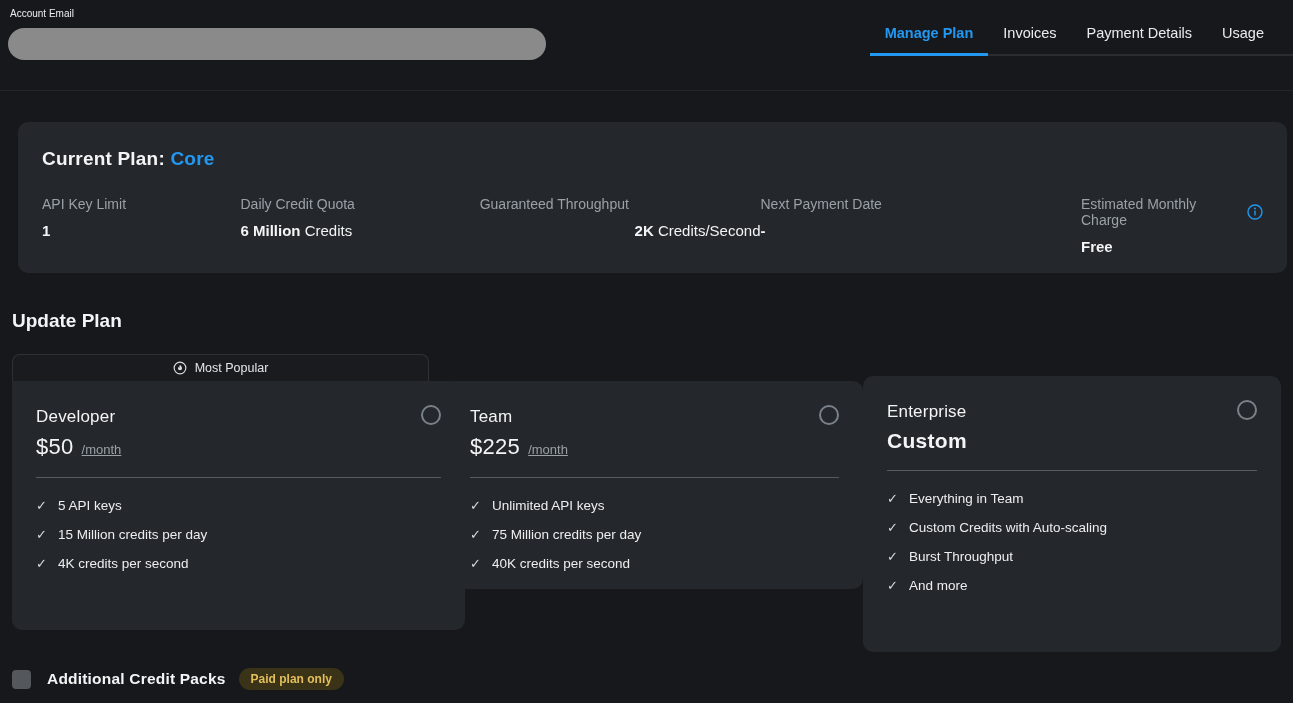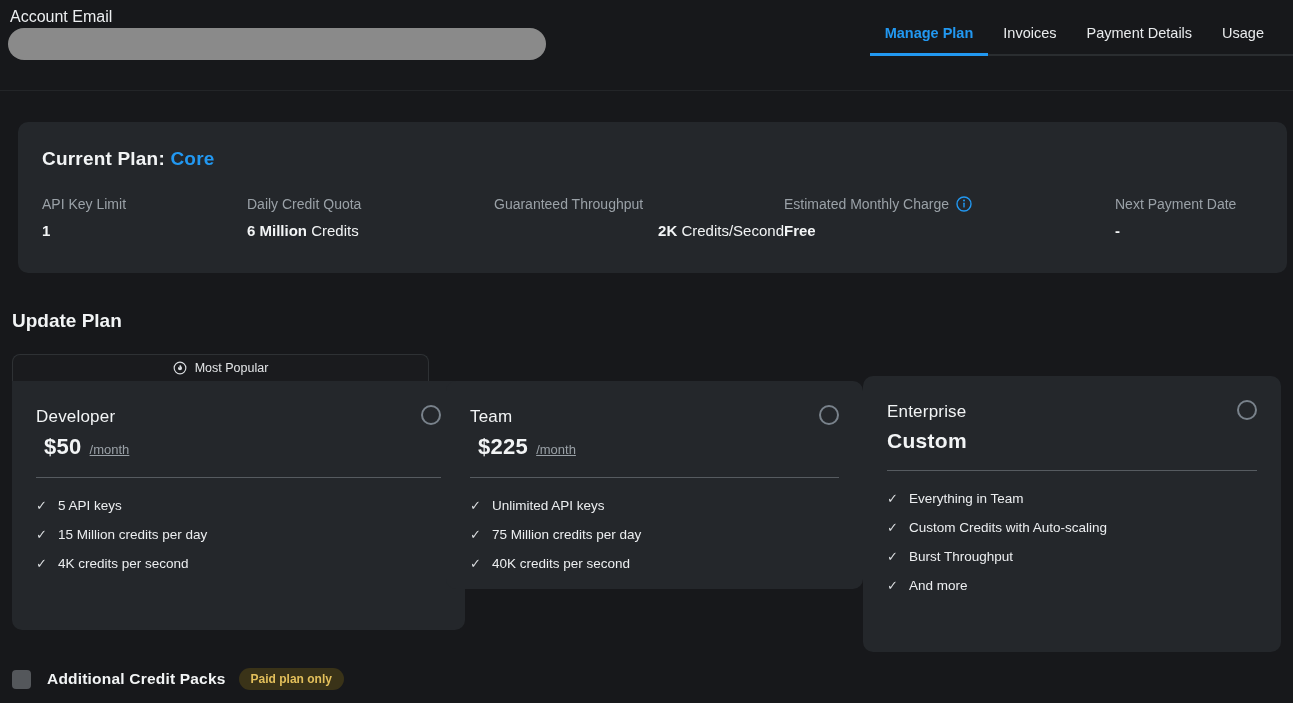--- a/index.html
+++ b/index.html
@@ -6,21 +6,21 @@
   html,body { width:1293px; height:703px; }
   body {
     background:#17181b;
     color:#f2f4f5;
     font-family:"Liberation Sans","DejaVu Sans",sans-serif;
     position:relative;
     overflow:hidden;
   }
 
   
-  .acct-label { position:absolute; left:10px; top:8px; font-size:16px; color:#eceef0; }
+  .acct-label { position:absolute; left:10px; top:8px; font-size:10px; color:#eceef0; }
   .acct-field {
     position:absolute; left:8px; top:28px; width:538px; height:32px;
     background:#8a8a8a; border-radius:16px; border:none;
   }
   .tabs {
     position:absolute; right:0; top:0; padding-top:25px;
     display:flex; align-items:flex-end;
     border-bottom:2px solid #2a2d30;
     padding-right:14px;
   }
@@ -65,21 +65,21 @@
     display:flex; align-items:center; justify-content:center; gap:8px;
     font-size:12.5px; color:#e3e5e7;
   }
   .pcard-inner { padding:26px 24px 0 24px; position:relative; }
   .pcard-name { font-size:17px; font-weight:500; letter-spacing:.2px; }
   .pcard-radio {
     position:absolute; top:24px; right:24px; width:20px; height:20px;
     border:2px solid #79828b; border-radius:50%; cursor:pointer; background:transparent;
   }
   .price-row { margin-top:7px; display:flex; align-items:baseline; gap:8px; }
-  .price { font-size:22px; font-weight:bold; letter-spacing:.3px;margin-left:8px; }
+  .price { font-size:22px; font-weight:normal; letter-spacing:.3px; }
   .period { font-size:13px; color:#9aa1a7;text-decoration:underline; }
   .custom-price { margin-top:7px; font-size:21px; font-weight:bold; letter-spacing:.3px; }
   .pcard-divider { margin-top:17px; height:1px; background:#565b60; }
   .features { margin-top:19px; list-style:none; }
   .features li {
     display:flex; align-items:center; gap:11px;
     font-size:13.5px; color:#eceef0; margin-bottom:12px; line-height:17px;
   }
   .check { color:#d9dcdf; font-size:13px; }
 
@@ -125,40 +125,40 @@
       <div class="stat-label">
           <span>Daily Credit Quota</span>
         </div>
       <div class="stat-value"><b>6 Million</b><span> Credits</span></div>
     </div>
     <div class="stat">
       <div class="stat-label">
           <span>Guaranteed Throughput</span>
         </div>
       <div class="stat-value"><b>2K</b><span> Credits/Second</span></div>
+    </div>
+    <div class="stat">
+      <div class="stat-label">
+          <span>Next Payment Date</span>
+        </div>
+      <div class="stat-value"><b>-</b><span></span></div>
     </div>
     <div class="stat">
       <div class="stat-label">
         <span>Estimated Monthly Charge</span>
         <span class="info-icon">
           <svg width="16" height="16" viewBox="0 0 16 16">
             <circle cx="8" cy="8" r="7" fill="none" stroke="#2298f1" stroke-width="1.4"></circle>
             <circle cx="8" cy="4.6" r="1" fill="#2298f1"></circle>
             <rect x="7.3" y="6.6" width="1.4" height="5" rx="0.7" fill="#2298f1"></rect>
           </svg>
         </span>
       </div>
       <div class="stat-value"><b>Free</b><span></span></div>
     </div>
-    <div class="stat">
-      <div class="stat-label">
-          <span>Next Payment Date</span>
-        </div>
-      <div class="stat-value"><b>-</b><span></span></div>
-    </div>
   </div>
 </div>
 
 <div class="update-heading">Update Plan</div>
 
 <div class="pricing">
 
   <div class="most-popular">
     <span>
       <svg width="14" height="14" viewBox="0 0 24 24">

